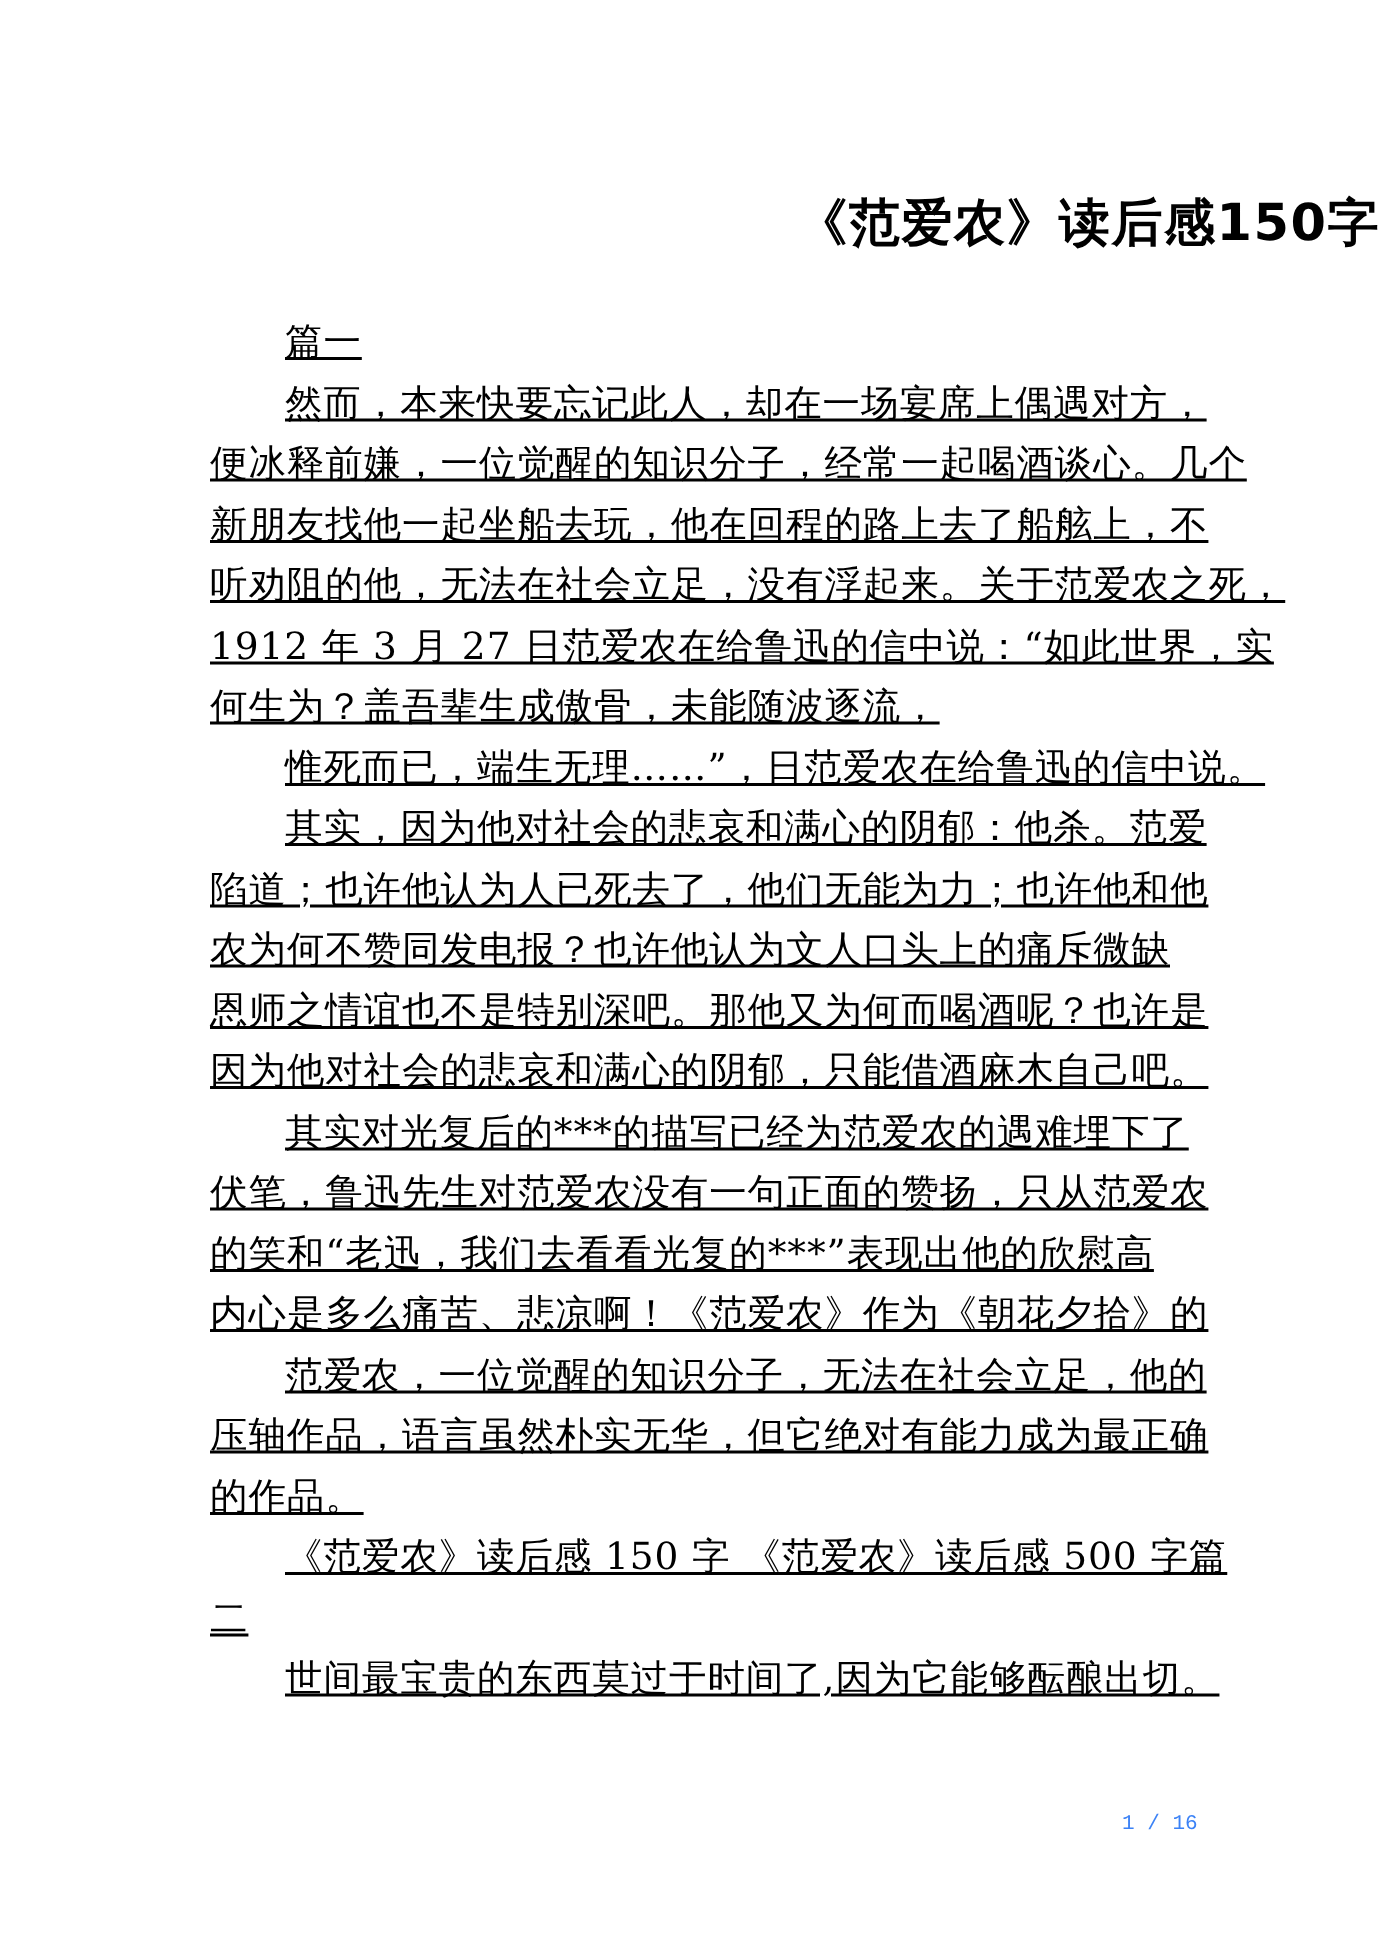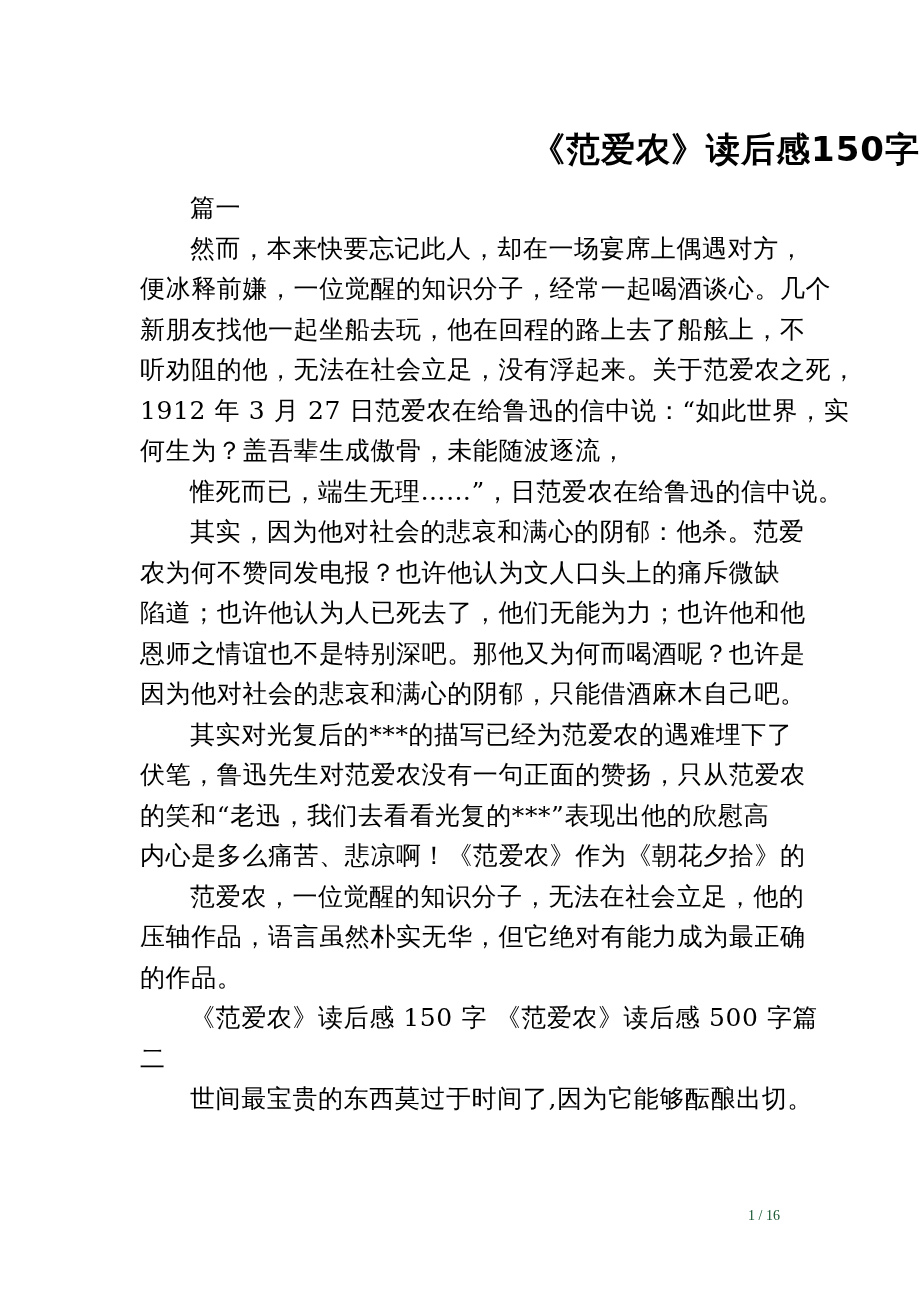--- a/index.html
+++ b/index.html
@@ -2,45 +2,45 @@
 <html><head>
 <meta charset="utf-8">
 <style>
   html, body { margin: 0; padding: 0; background: #ffffff; }
   body { width: 920px; height: 1302px; position: relative; overflow: hidden;
          font-family: "DejaVu Serif", "Liberation Serif", serif; color: #000; }
   .page { position: absolute; left: 0; top: 0; width: 920px; height: 1302px; background: #fff; }
   .title { position: absolute; top: 124px; left: 0; width: 920px; text-align: right;
            font-size: 34px; font-weight: bold; letter-spacing: 1px; line-height: 50px;
            font-family: "DejaVu Sans", "Liberation Sans", sans-serif; }
-  .body { position: absolute; left: 140px; top: 188px; width: 640px; }
+  .body { position: absolute; left: 140px; top: 208px; width: 640px; text-decoration: underline; }
   .line { font-size: 25px; line-height: 40.5px; height: 40.5px; white-space: nowrap;
           letter-spacing: 0.6px; }
   .indent { padding-left: 50px; }
   .pagenum { position: absolute; top: 1208px; left: 748px; font-size: 14px;
-             font-family: Liberation Serif, serif; color: #14532d; }
+             font-family: Liberation Mono, monospace; color: #3b82f6; }
 </style>
 </head>
 <body>
 
 <div class="page">
   <div class="title">《范爱农》读后感150字</div>
 
   <div class="body">
     <div class="line indent">篇一</div>
     <div class="line indent">然而，本来快要忘记此人，却在一场宴席上偶遇对方，</div>
     <div class="line">便冰释前嫌，一位觉醒的知识分子，经常一起喝酒谈心。几个</div>
     <div class="line">新朋友找他一起坐船去玩，他在回程的路上去了船舷上，不</div>
     <div class="line">听劝阻的他，无法在社会立足，没有浮起来。关于范爱农之死，</div>
     <div class="line">1912 年 3 月 27 日范爱农在给鲁迅的信中说：“如此世界，实</div>
     <div class="line">何生为？盖吾辈生成傲骨，未能随波逐流，</div>
     <div class="line indent">惟死而已，端生无理……”，日范爱农在给鲁迅的信中说。</div>
     <div class="line indent">其实，因为他对社会的悲哀和满心的阴郁：他杀。范爱</div>
+    <div class="line">陷道；也许他认为人已死去了，他们无能为力；也许他和他</div>
     <div class="line">农为何不赞同发电报？也许他认为文人口头上的痛斥微缺</div>
-    <div class="line">陷道；也许他认为人已死去了，他们无能为力；也许他和他</div>
     <div class="line">恩师之情谊也不是特别深吧。那他又为何而喝酒呢？也许是</div>
     <div class="line">因为他对社会的悲哀和满心的阴郁，只能借酒麻木自己吧。</div>
     <div class="line indent">其实对光复后的***的描写已经为范爱农的遇难埋下了</div>
     <div class="line">伏笔，鲁迅先生对范爱农没有一句正面的赞扬，只从范爱农</div>
     <div class="line">的笑和“老迅，我们去看看光复的***”表现出他的欣慰高</div>
     <div class="line">内心是多么痛苦、悲凉啊！《范爱农》作为《朝花夕拾》的</div>
     <div class="line indent">范爱农，一位觉醒的知识分子，无法在社会立足，他的</div>
     <div class="line">压轴作品，语言虽然朴实无华，但它绝对有能力成为最正确</div>
     <div class="line">的作品。</div>
     <div class="line indent">《范爱农》读后感 150 字 《范爱农》读后感 500 字篇</div>

